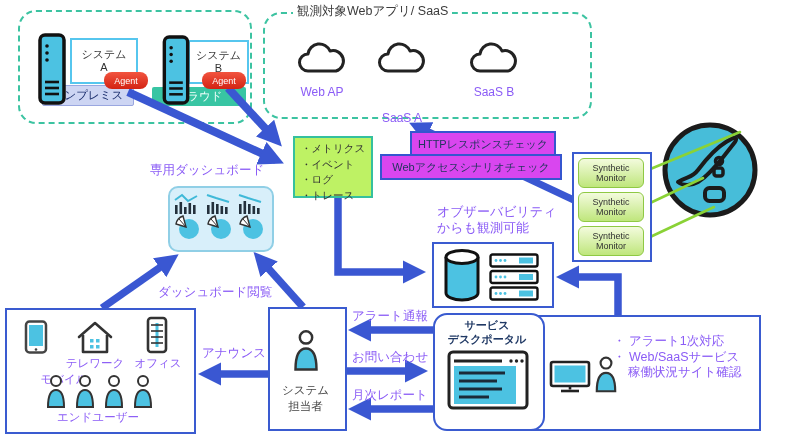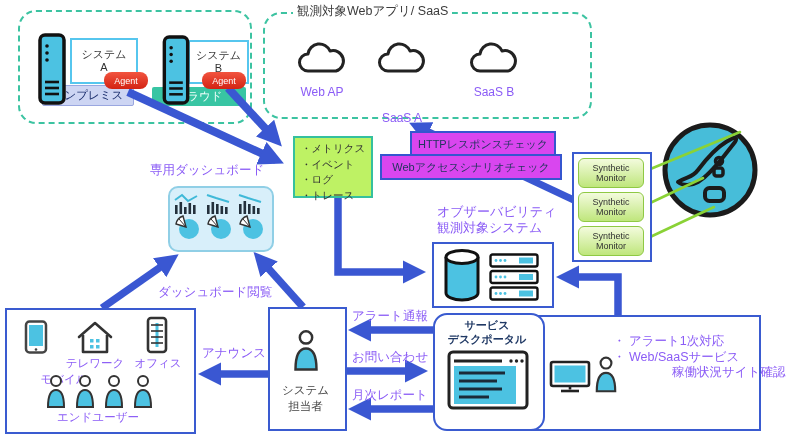--- a/index.html
+++ b/index.html
@@ -167,21 +167,21 @@
         <rect x="16.5" y="16" width="2.6" height="8" fill="#23303c"></rect>
       <rect x="21" y="18" width="2.6" height="6" fill="#23303c"></rect>
       <circle cx="17" cy="39" r="10" fill="#4cc2e2"></circle>
       <path d="M14,37 L4,34 A10.5,10.5 0 0 1 11,26 Z" fill="#fff" stroke="#333" stroke-width="1.4"></path>
       <path d="M14,37 L7,29" stroke="#333" stroke-width="1"></path>
     </g>
   </svg>
   <div class="abs lbl" style="left:158px;top:285px;font-size:12.5px;">ダッシュボード閲覧</div>
 
   <div class="abs lbl pre" style="left:437px;top:204px;font-size:13px;line-height:16px;">オブザーバビリティ
-観測対象システム</div>
+からも観測可能</div>
   <div class="abs bluebox" style="left:432px;top:242px;width:118px;height:62px;border-width:2.5px;"></div>
   <svg class="abs" style="left:443px;top:248px;" width="38" height="54" viewBox="0 0 38 54">
     <path d="M3,9 V45 A16,7 0 0 0 35,45 V9" fill="#4cc2e2" stroke="#111" stroke-width="3"></path>
     <ellipse cx="19" cy="9" rx="16" ry="6.5" fill="#fff" stroke="#111" stroke-width="3"></ellipse>
   </svg>
   <svg class="abs" style="left:489px;top:253px;" width="50" height="48" viewBox="0 0 50 48">
     <g>
       <rect x="1.5" y="1.5" width="47" height="12" rx="2" fill="#fff" stroke="#111" stroke-width="2.4"></rect>
       <circle cx="7" cy="7.5" r="1.4" fill="#4cc2e2"></circle>
         <circle cx="11.5" cy="7.5" r="1.4" fill="#4cc2e2"></circle>
@@ -268,21 +268,21 @@
     <rect x="5.5" y="5.5" width="31" height="17" fill="#4cc2e2"></rect>
     <line x1="21" y1="26" x2="21" y2="29.5" stroke="#222" stroke-width="2.6"></line>
     <line x1="12" y1="31" x2="30" y2="31" stroke="#222" stroke-width="2.6"></line>
   </svg>
   <svg class="abs" style="left:593px;top:356px;" width="26" height="38" viewBox="0 0 24 34">
     <circle cx="12" cy="6" r="5" fill="#fff" stroke="#333" stroke-width="2"></circle>
     <path d="M3.5,32 C3.5,20 7,15 12,15 C17,15 20.5,20 20.5,32 Z" fill="#4cc2e2" stroke="#333" stroke-width="2"></path>
   </svg>
   <div class="abs lbl" style="left:613px;top:334px;font-size:12.5px;">・ アラート1次対応</div>
   <div class="abs lbl" style="left:613px;top:350px;font-size:12.5px;">・ Web/SaaSサービス</div>
-  <div class="abs lbl" style="left:628px;top:365px;font-size:12.5px;margin-left:44px;">稼働状況サイト確認</div>
+  <div class="abs lbl" style="left:628px;top:365px;font-size:12.5px;">稼働状況サイト確認</div>
 
   <div class="abs bluebox" style="left:433px;top:313px;width:108px;height:114px;border-width:2.5px;border-radius:14px;"></div>
   <div class="abs pre clabel navy" style="left:437px;top:319px;width:100px;font-size:11px;line-height:13.5px;">サービス
 デスクポータル</div>
   <svg class="abs" style="left:447px;top:350px;" width="82" height="60" viewBox="0 0 82 60">
     <rect x="2" y="2" width="78" height="56" rx="4" fill="#fff" stroke="#222" stroke-width="3"></rect>
     <line x1="7" y1="11" x2="55" y2="11" stroke="#222" stroke-width="3"></line>
     <circle cx="64" cy="11" r="1.7" fill="#222"></circle>
       <circle cx="69.5" cy="11" r="1.7" fill="#222"></circle>
       <circle cx="75" cy="11" r="1.7" fill="#222"></circle>

